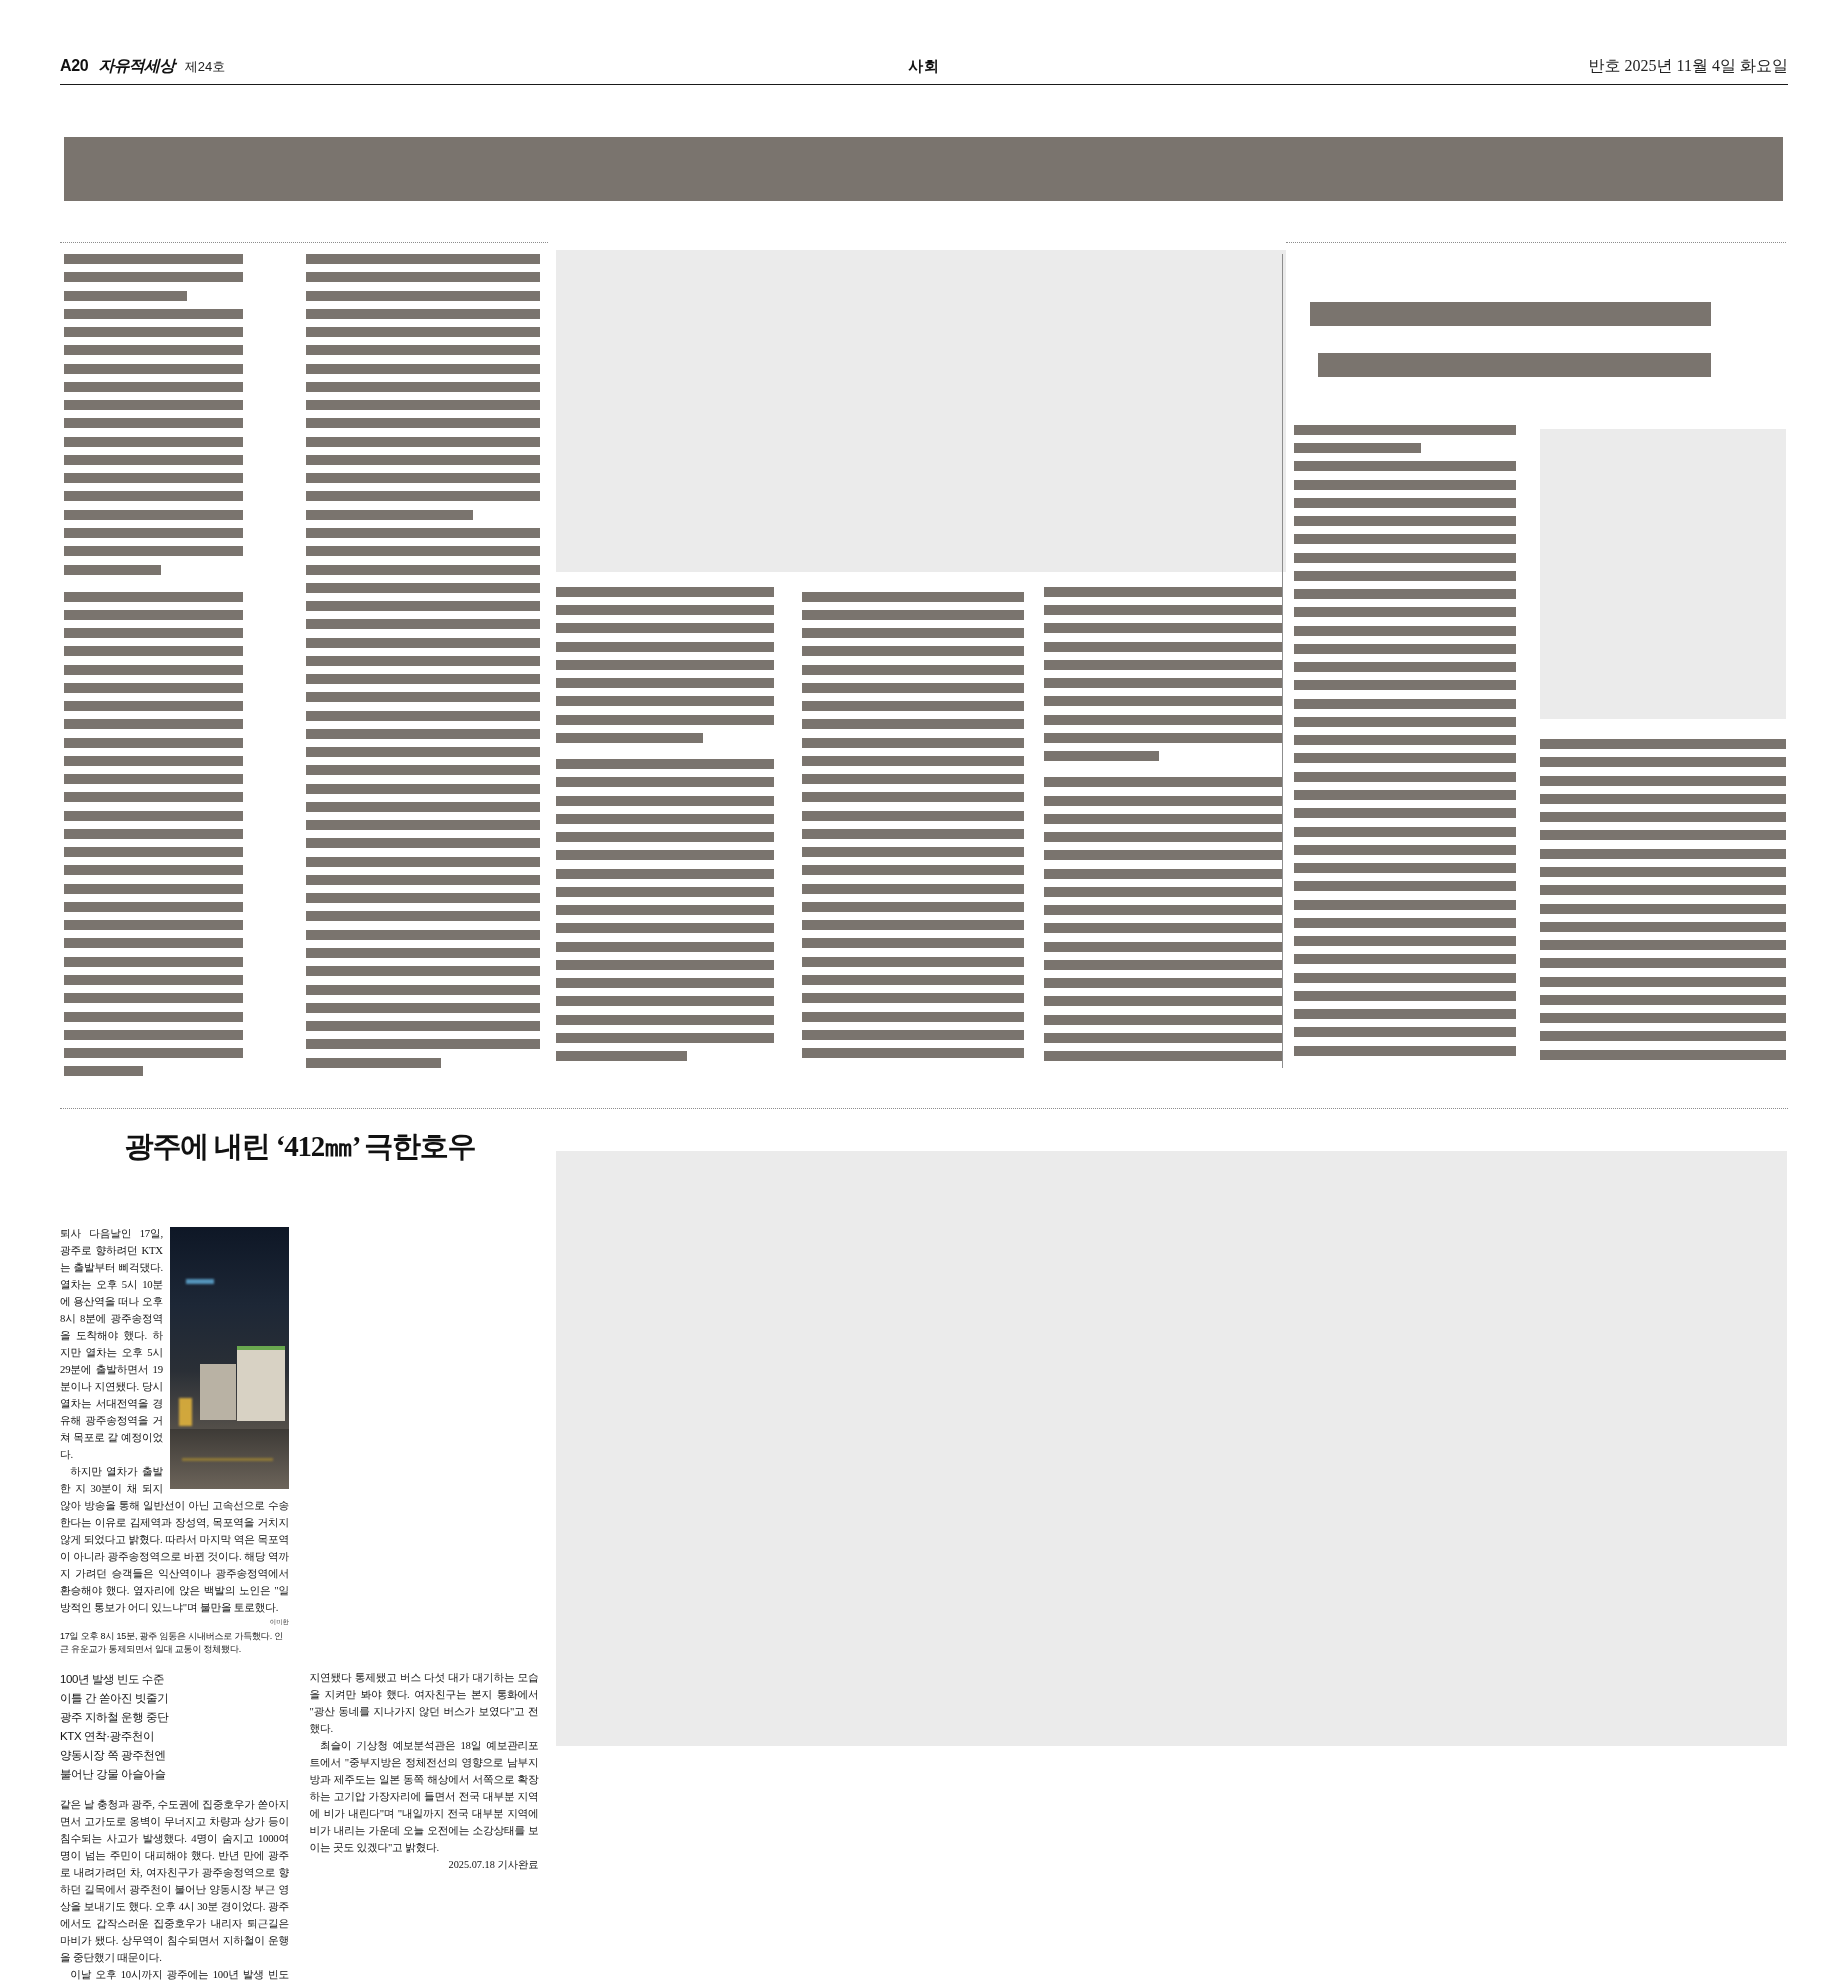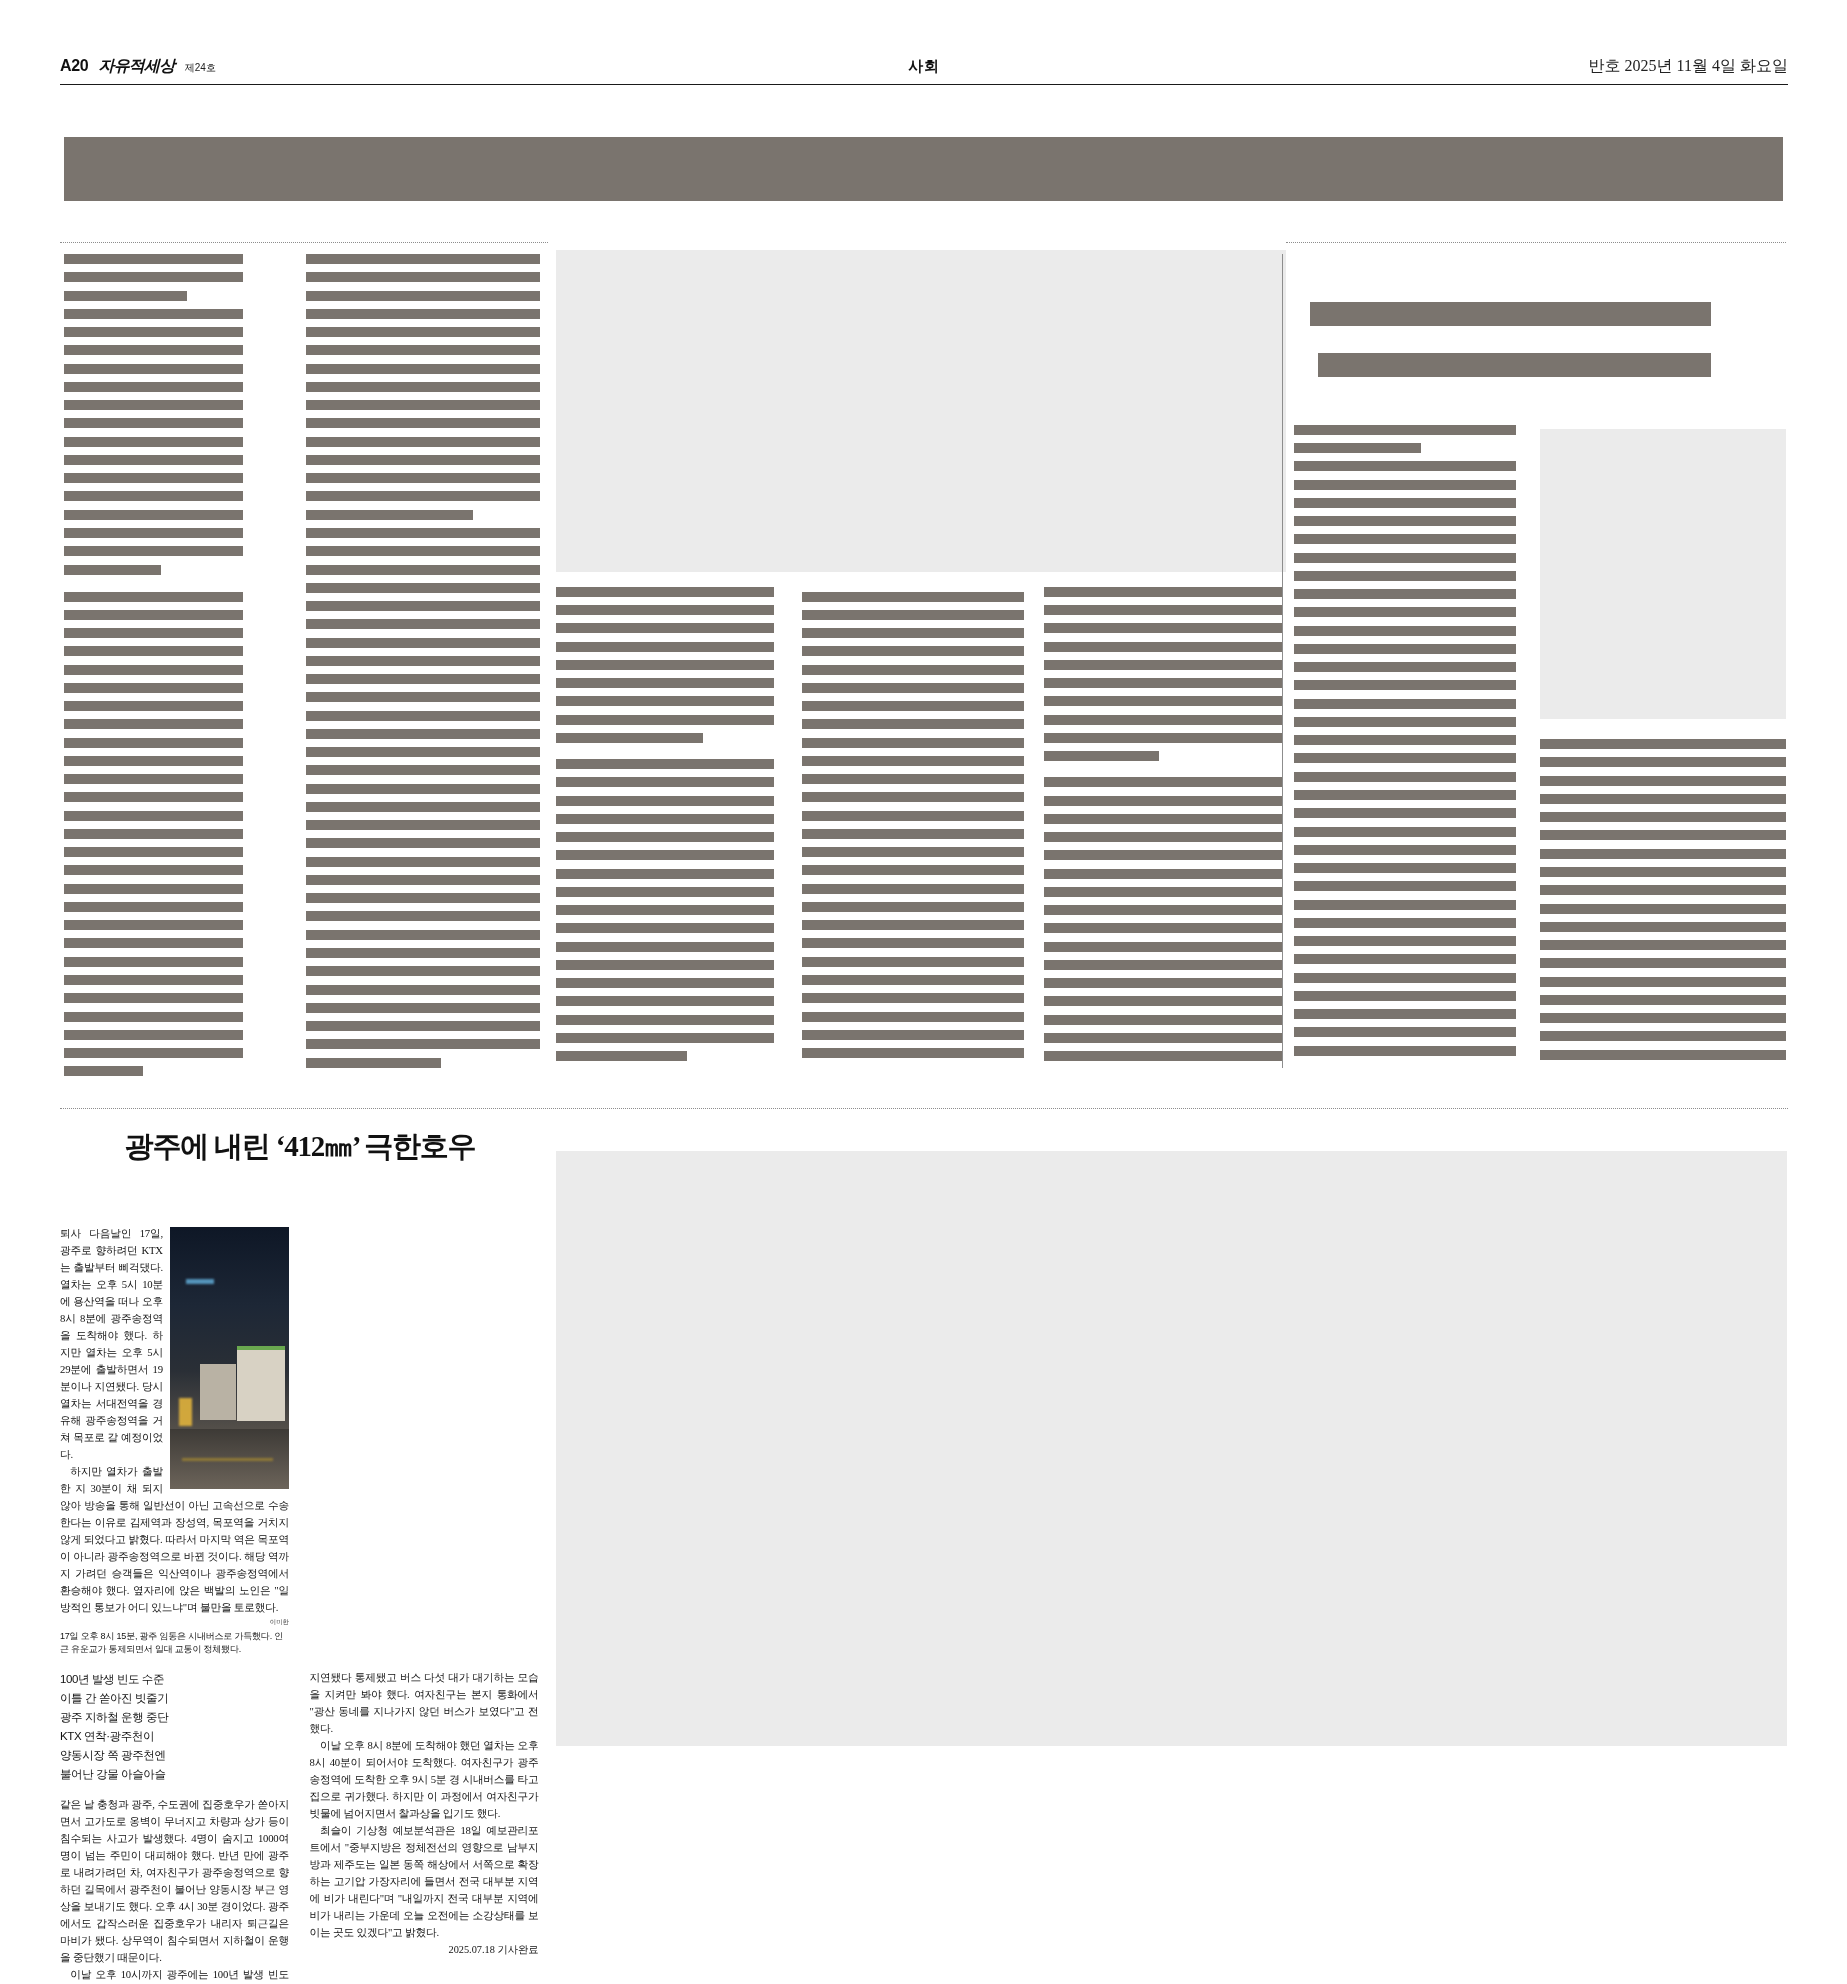--- a/index.html
+++ b/index.html
@@ -49,21 +49,21 @@
   .paper-logo {
     font-family: "Liberation Serif", serif;
     font-weight: bold;
     font-size: 16px;
     font-style: italic;
     letter-spacing: -0.8px;
     color: #111;
   }
   .issue-no {
     font-family: "Liberation Sans", sans-serif;
-    font-size: 10px;
+    font-size: 13px;
     color: #222;
   }
   .mast-center {
     font-family: "Liberation Sans", sans-serif;
     font-weight: bold;
     font-size: 15px;
     letter-spacing: 0.8px;
     color: #111;
     position: absolute;
     left: 50%;
@@ -515,21 +515,20 @@
         <div>불어난 강물 아슬아슬</div>
       </div>
       <p class="body-text">같은 날 충청과 광주, 수도권에 집중호우가 쏟아지면서 고가도로 옹벽이 무너지고 차량과 상가 등이 침수되는 사고가 발생했다. 4명이 숨지고 1000여명이 넘는 주민이 대피해야 했다. 반년 만에 광주로 내려가려던 차, 여자친구가 광주송정역으로 향하던 길목에서 광주천이 불어난 양동시장 부근 영상을 보내기도 했다. 오후 4시 30분 경이었다. 광주에서도 갑작스러운 집중호우가 내리자 퇴근길은 마비가 됐다. 상무역이 침수되면서 지하철이 운행을 중단했기 때문이다.</p>
       <p class="body-text">이날 오후 10시까지 광주에는 100년 발생 빈도 폭우인 412mm가 내렸다. 오후 5시 전북과 전남, 대구·경북, 경남에 호우경보가 발령되면서 비 피해가 전국적으로 확산됐다.</p>
 
     </div>
 
     <div class="col">
       <div style="height:444px;"></div>
       <p class="body-text">지연됐다 통제됐고 버스 다섯 대가 대기하는 모습을 지켜만 봐야 했다. 여자친구는 본지 통화에서 "광산 동네를 지나가지 않던 버스가 보였다"고 전했다.</p>
-      <p class="body-text">이날 오후 8시 8분에 도착해야 했던 열차는 오후 8시 40분이 되어서야 도착했다. 여자친구가 광주송정역에 도착한 오후 9시 5분 경 시내버스를 타고 집으로 귀가했다. 하지만 이 과정에서 여자친구가 빗물에 넘어지면서 찰과상을 입기도 했다.</p>
       <p class="body-text">최슬이 기상청 예보분석관은 18일 예보관리포트에서 "중부지방은 정체전선의 영향으로 남부지방과 제주도는 일본 동쪽 해상에서 서쪽으로 확장하는 고기압 가장자리에 들면서 전국 대부분 지역에 비가 내린다"며 "내일까지 전국 대부분 지역에 비가 내리는 가운데 오늘 오전에는 소강상태를 보이는 곳도 있겠다"고 밝혔다.</p>
       <div class="endnote">2025.07.18 기사완료</div>
     </div>
   </div>
 
   <div class="panel" style="left:556px; top:1151px; width:1231px; height:595px;"></div>
 
 </div>
 
 

